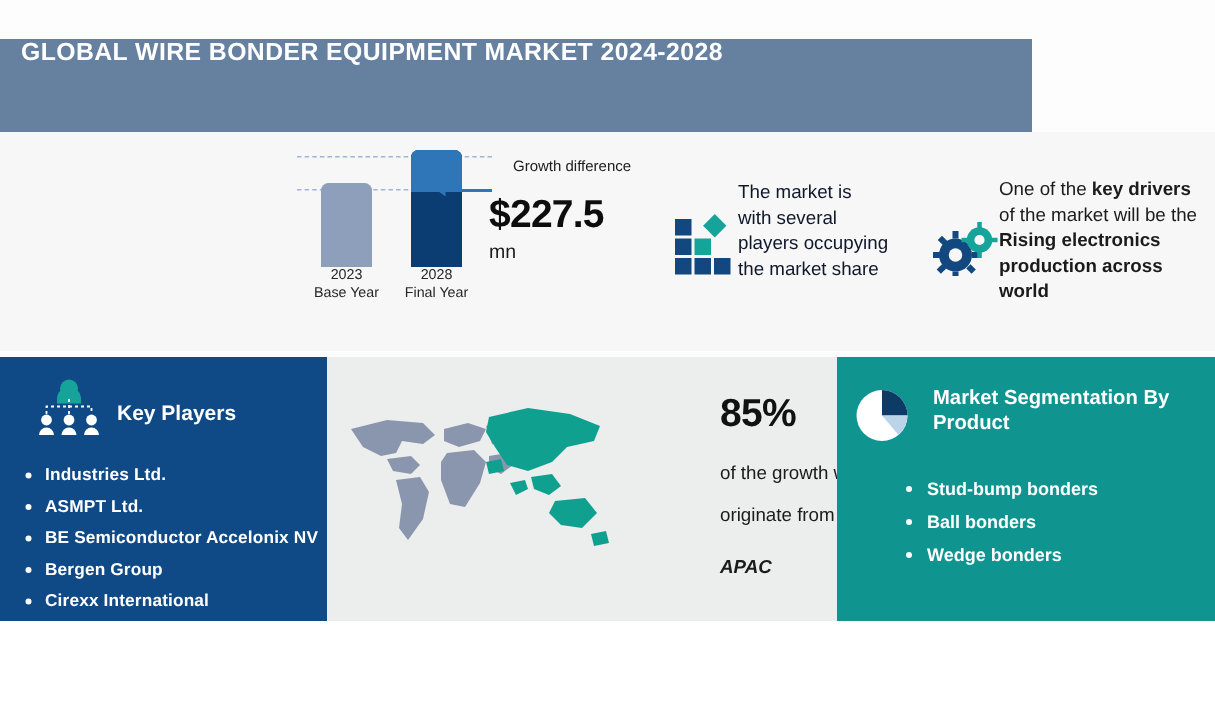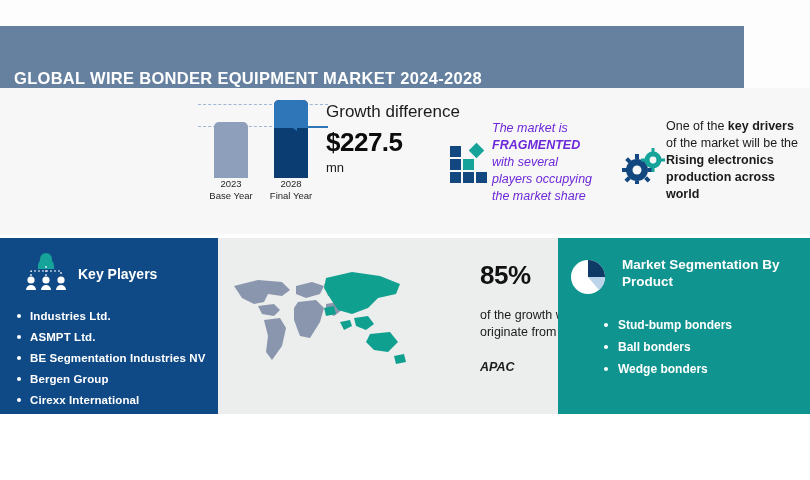--- a/index.html
+++ b/index.html
@@ -7,24 +7,24 @@
     width:810px;height:480px;
     background:#ffffff;
     font-family:"Liberation Sans", sans-serif;
     overflow:hidden;
     position:relative;
   }
   #root{position:relative;width:810px;height:480px;background:#fdfdfd;overflow:hidden;}
 
   
   .banner{
-    position:absolute;left:0;top:26px;width:744px;height:62px;
+    position:absolute;left:0;top:26px;width:688px;height:62px;
     background:#66809f;
     clip-path:polygon(0 0, 806px 0, 806px 46px, 790px 62px, 0 62px);
-    display:flex;align-items:flex-end;
+    display:flex;align-items:flex-start;
   }
   .banner-title{
     color:#ffffff;
     font-size:16.5px;
     font-weight:bold;
     letter-spacing:0.3px;
     padding-left:14px;
     white-space:nowrap;
   }
 
@@ -46,28 +46,28 @@
   .bar2028 .captop{position:absolute;left:0;top:0;width:100%;height:28px;background:#2f76b8;}
   .bl{position:absolute;bottom:-2px;width:60px;text-align:center;font-size:9.5px;color:#262626;line-height:12px;}
   .bl1{left:3px;}
   .bl2{left:63px;}
 
   
   .arrowline{position:absolute;left:292px;top:126px;width:36px;height:2px;background:#2f76b8;}
   .arrowhead{position:absolute;left:290px;top:121px;width:0;height:0;
     border-top:5px solid transparent;border-bottom:5px solid transparent;border-right:7px solid #2f76b8;}
   .growth{position:absolute;left:326px;top:104px;width:140px;}
-  .growth-t1{font-size:17px;color:#1b1b1b;line-height:15px;}
+  .growth-t1{font-size:10px;color:#1b1b1b;line-height:15px;margin-left:16px;}
   .growth-t2{font-size:10px;color:#1b1b1b;line-height:13px;}
   .growth-val{font-size:26px;font-weight:bold;color:#0d0d0d;margin-top:8px;letter-spacing:-0.5px;}
   .growth-mn{font-size:13px;color:#1b1b1b;margin-top:2px;}
 
   
   .frag{position:absolute;left:492px;top:120px;width:120px;}
-  .frag-text{font-size:12.5px;color:#6d28d9;line-height:17px;font-style:italic;}
+  .frag-text{font-size:12.5px;color:#0f172a;line-height:17px;}
   .frag-icon{position:absolute;left:448px;top:142px;}
 
   
   .drv{position:absolute;left:666px;top:118px;width:150px;}
   .drv-text{font-size:12.5px;color:#1b1b1b;line-height:17px;}
   .drv-icon{position:absolute;left:622px;top:148px;}
 
   b{font-weight:bold;}
 
   
@@ -137,21 +137,20 @@
       <rect x="2" y="17" width="11" height="11" fill="#12477f"></rect>
       <rect x="2" y="30" width="11" height="11" fill="#12477f"></rect>
       <rect x="15" y="17" width="11" height="11" fill="#16a39a"></rect>
       <rect x="15" y="30" width="11" height="11" fill="#12477f"></rect>
       <rect x="28" y="30" width="11" height="11" fill="#12477f"></rect>
       <rect x="23" y="3" width="11" height="11" fill="#16a39a" transform="rotate(45 28.5 8.5)"></rect>
     </svg>
   </div>
   <div class="frag">
     <div class="frag-text">The market is</div>
-    <div class="frag-text" style="font-weight:bold;">FRAGMENTED</div>
     <div class="frag-text">with several</div>
     <div class="frag-text">players occupying</div>
     <div class="frag-text">the market share</div>
   </div>
 
   <div class="drv-icon">
     <svg width="44" height="36" viewBox="0 0 44 36">
       <g fill="#12477f">
         <circle cx="15" cy="22" r="11"></circle>
         <rect x="13" y="6" width="4" height="5"></rect>
@@ -196,21 +195,21 @@
             <path d="M17 38 h10 a5 5 0 0 0 -10 0z" fill="#ffffff"></path>
           <circle cx="37" cy="28" r="3.6" fill="#ffffff"></circle>
             <path d="M32 38 h10 a5 5 0 0 0 -10 0z" fill="#ffffff"></path>
         </svg>
       </span>
       <span class="kp-title">Key Players</span>
     </div>
     <ul class="kp-list">
       <li>Industries Ltd.</li>
       <li>ASMPT Ltd.</li>
-      <li>BE Segmentation Industries NV</li>
+      <li>BE Semiconductor Accelonix NV</li>
       <li>Bergen Group</li>
       <li>Cirexx International</li>
     </ul>
   </div>
 
   <div class="panel-mid">
     <div class="map">
       <svg width="190" height="110" viewBox="0 0 190 110">
         <g fill="#8a96ad">
           <path d="M6 22 L30 16 L54 18 L62 26 L54 32 L40 30 L36 38 L26 40 L14 34 Z"></path>
@@ -227,21 +226,21 @@
           <path d="M112 58 L122 56 L124 62 L116 66 Z"></path>
           <path d="M142 70 L162 68 L170 78 L160 88 L146 86 L138 78 Z"></path>
           <path d="M166 92 L176 90 L178 98 L168 100 Z"></path>
           <path d="M96 44 L106 42 L108 50 L98 52 Z"></path>
         </g>
       </svg>
     </div>
     <div class="mid-right">
       <div class="pct">85%</div>
       <div class="pct-sub">of the growth will</div>
-      <div class="pct-sub" style="margin-top:0;">originate from</div>
+      <div class="pct-sub" style="margin-top:11px;">originate from</div>
       <div class="pct-sub" style="margin-top:18px;font-weight:bold;font-style:italic;">APAC</div>
     </div>
   </div>
 
   <div class="panel-right">
     <div class="seg-head">
       <span>
         <svg width="42" height="42" viewBox="0 0 42 42">
           <circle cx="20" cy="21" r="17" fill="#ffffff"></circle>
           <path d="M20 21 L20 4 A17 17 0 0 1 37 21 Z" fill="#0d3b66"></path>

